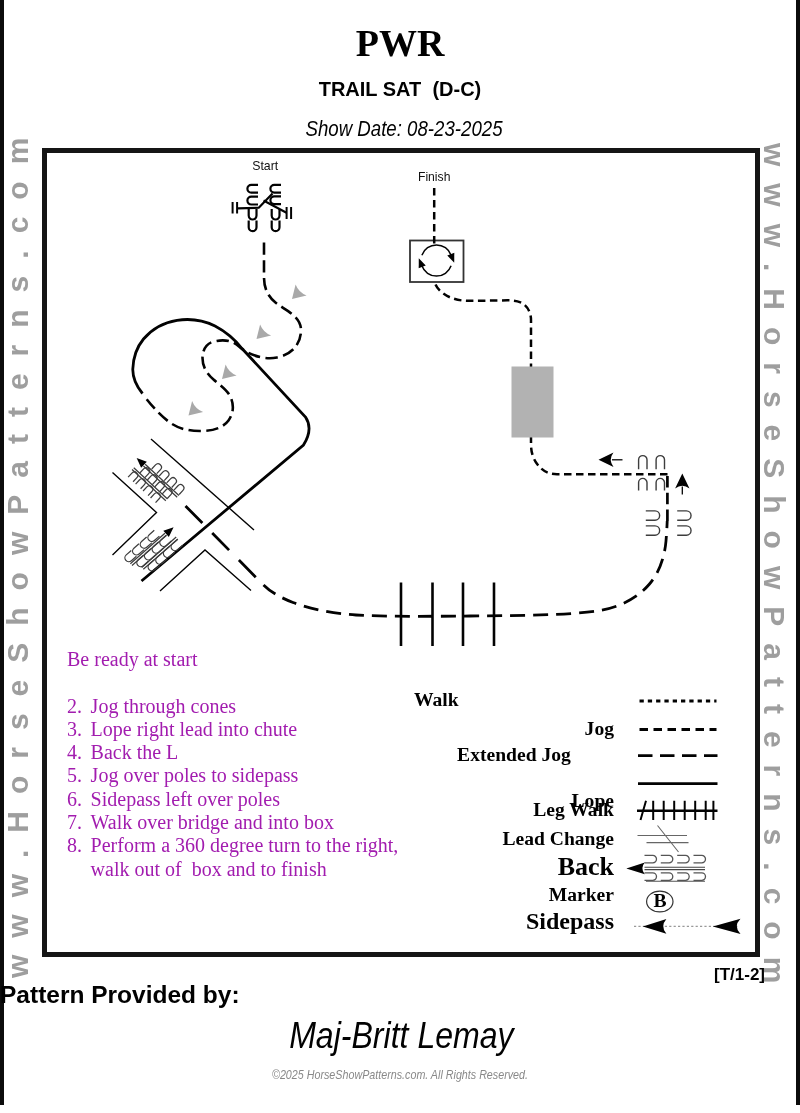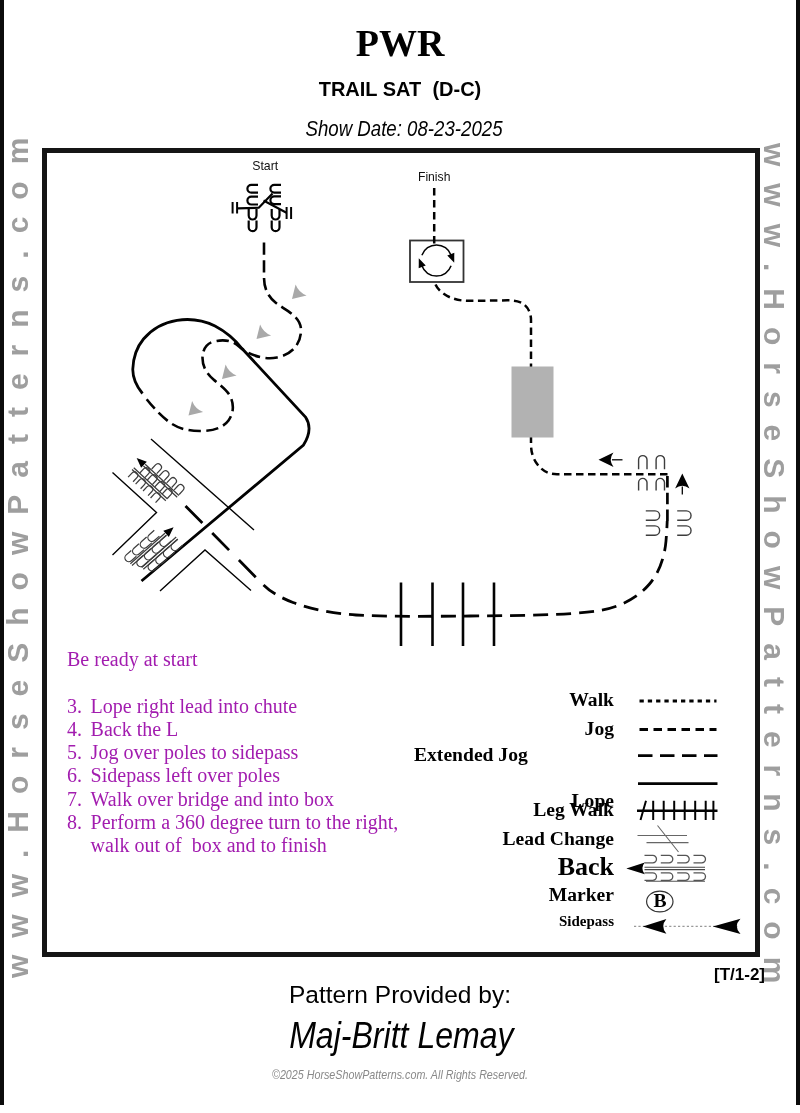--- a/index.html
+++ b/index.html
@@ -205,34 +205,35 @@
 <text x="401.4" y="1048" text-anchor="middle" font-family="Liberation Sans, sans-serif" font-size="36.5" font-style="italic" fill="#000" textLength="224.5" lengthAdjust="spacingAndGlyphs">Maj-Britt Lemay</text>
 
 <text x="400" y="1079.3" text-anchor="middle" font-family="Liberation Sans, sans-serif" font-size="13.5" font-style="italic" fill="#888" textLength="256" lengthAdjust="spacingAndGlyphs">©2025 HorseShowPatterns.com. All Rights Reserved.</text>
 </svg>
 
 <div class="abs ser" style="left:645px;top:890.5px;width:30px;text-align:center;font-size:19.6px;font-weight:bold;line-height:19.6px">B</div>
 
 <div class="abs ser" style="left:67px;top:647.5px;font-size:20px;line-height:23.3px;color:#a21caf;white-space:nowrap">
 <div>Be ready at start</div>
 <div>&nbsp;</div>
+<div><span style="display:inline-block;width:23.6px">2.</span>Jog through cones</div>
 <div><span style="display:inline-block;width:23.6px">3.</span>Lope right lead into chute</div>
 <div><span style="display:inline-block;width:23.6px">4.</span>Back the L</div>
 <div><span style="display:inline-block;width:23.6px">5.</span>Jog over poles to sidepass</div>
 <div><span style="display:inline-block;width:23.6px">6.</span>Sidepass left over poles</div>
 <div><span style="display:inline-block;width:23.6px">7.</span>Walk over bridge and into box</div>
 <div><span style="display:inline-block;width:23.6px">8.</span>Perform a 360 degree turn to the right,</div>
 <div><span style="display:inline-block;width:23.6px">&nbsp;</span>walk out of&nbsp; box and to finish</div>
 </div>
 
-<div class="abs ser" style="left:413.5px;top:690px;width:200px;text-align:right;font-size:19.6px;font-weight:bold;line-height:19.6px">Walk</div>
+<div class="abs ser" style="left:413.5px;top:690px;width:200px;font-size:19.6px;font-weight:bold;line-height:19.6px">Walk</div>
 <div class="abs ser" style="left:413.5px;top:718.5px;width:200px;text-align:right;font-size:19.6px;font-weight:bold;line-height:19.6px">Jog</div>
-<div class="abs ser" style="left:413.5px;top:745px;width:200px;text-align:left;font-size:19.6px;font-weight:bold;line-height:19.6px">Extended Jog</div>
+<div class="abs ser" style="left:413.5px;top:745px;width:200px;text-align:center;font-size:19.6px;font-weight:bold;line-height:19.6px">Extended Jog</div>
 <div class="abs ser" style="left:413.5px;top:791px;width:200px;text-align:right;font-size:19.6px;font-weight:bold;line-height:19.6px">Lope</div>
 <div class="abs ser" style="left:413.5px;top:800px;width:200px;text-align:right;font-size:19.6px;font-weight:bold;line-height:19.6px">Leg Walk</div>
 <div class="abs ser" style="left:413.5px;top:829px;width:200px;text-align:right;font-size:19.6px;font-weight:bold;line-height:19.6px">Lead Change</div>
 <div class="abs ser" style="left:413.5px;top:857px;width:200px;text-align:right;font-size:26px;font-weight:bold;line-height:19.6px">Back</div>
 <div class="abs ser" style="left:413.5px;top:885px;width:200px;text-align:right;font-size:19.6px;font-weight:bold;line-height:19.6px">Marker</div>
-<div class="abs ser" style="left:413.5px;top:912px;width:200px;text-align:right;font-size:15px;font-weight:bold;line-height:19.6px">Sidepass</div>
+<div class="abs ser" style="left:413.5px;top:912px;width:200px;text-align:right;font-size:24px;font-weight:bold;line-height:19.6px">Sidepass</div>
 
 <div class="abs" style="left:565px;top:964.5px;width:200px;text-align:right;font-size:17px;font-weight:bold">[T/1-2]</div>
 
-<div class="abs" style="left:0;top:980.5px;width:800px;text-align:center;font-size:24.5px;font-weight:normal">Pattern Provided by:</div>
+<div class="abs" style="left:0;top:980.5px;width:800px;text-align:left;font-size:24.5px;font-weight:bold">Pattern Provided by:</div>
 
 </body></html>

